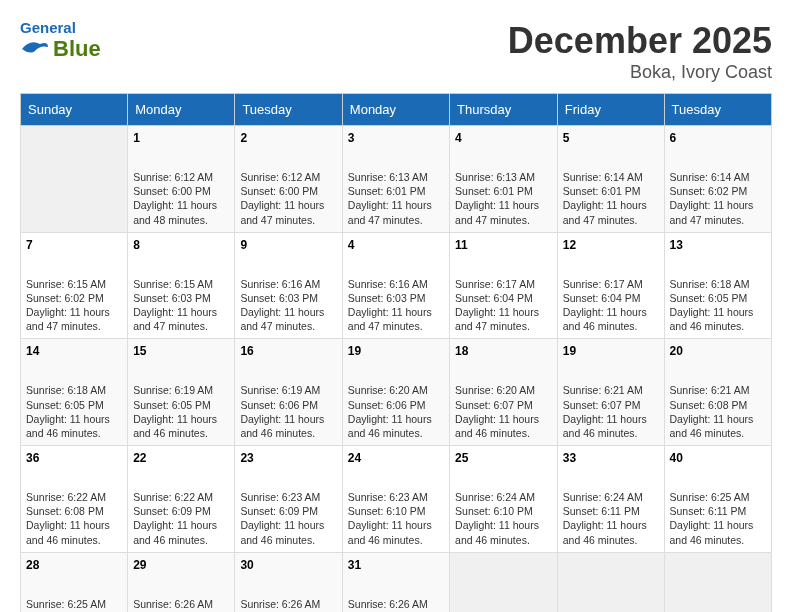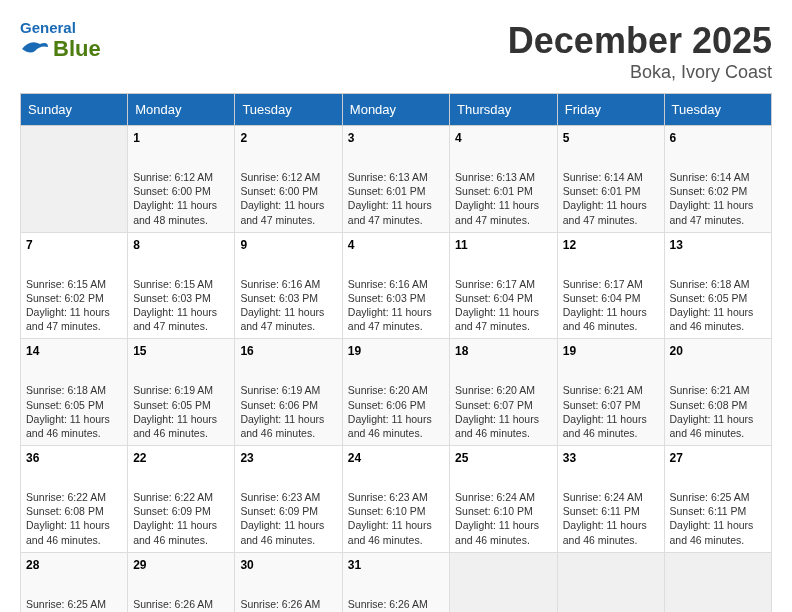--- a/index.html
+++ b/index.html
@@ -227,21 +227,21 @@
         </td>
         <td>
           <span class="day-num">25</span>
           <div class="cell-text">Sunrise: 6:24 AM<br>Sunset: 6:10 PM<br>Daylight: 11 hours<br>and 46 minutes.</div>
         </td>
         <td>
           <span class="day-num">33</span>
           <div class="cell-text">Sunrise: 6:24 AM<br>Sunset: 6:11 PM<br>Daylight: 11 hours<br>and 46 minutes.</div>
         </td>
         <td>
-          <span class="day-num">27</span>
+          <span class="day-num">40</span>
           <div class="cell-text">Sunrise: 6:25 AM<br>Sunset: 6:11 PM<br>Daylight: 11 hours<br>and 46 minutes.</div>
         </td>
       </tr>
       <tr>
         <td>
           <span class="day-num">28</span>
           <div class="cell-text">Sunrise: 6:25 AM<br>Sunset: 6:12 PM<br>Daylight: 11 hours<br>and 46 minutes.</div>
         </td>
         <td>
           <span class="day-num">29</span>

